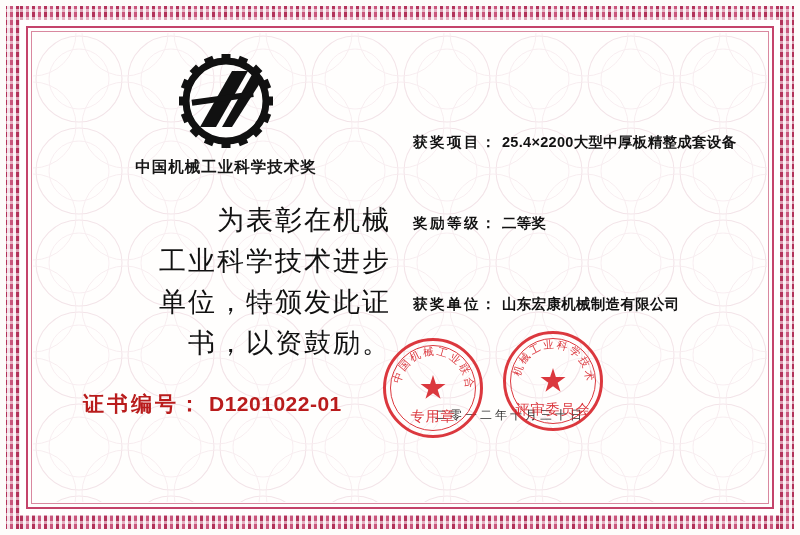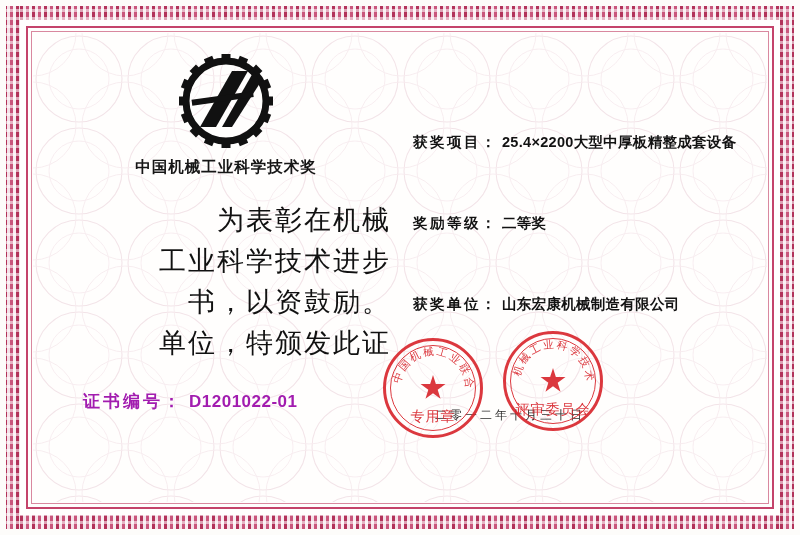--- a/index.html
+++ b/index.html
@@ -105,22 +105,22 @@
     text-align: right;
     letter-spacing: 2px;
     font-family: "Liberation Serif", serif;
     padding-left: 6px;
   }
   .citation .indent { padding-left: 46px; }
 
   .cert-no {
     margin-top: 26px;
     padding-left: 22px;
-    font-size: 17px;
-    color: #a21caf;
+    font-size: 21px;
+    color: #b91c1c;
     letter-spacing: 1px;
     font-family: "Liberation Sans", sans-serif;
   }
   .cert-no .label { font-weight: bold; letter-spacing: 3px; }
   .cert-no .value { font-weight: bold; letter-spacing: 0.5px; margin-left: 6px; }
 
   
   .right-col {
     position: absolute;
     left: 380px;
@@ -258,22 +258,22 @@
             </g>
           </g>
         </svg>
       </div>
 
       <div class="org-name">中国机械工业科学技术奖</div>
 
       <div class="citation">
         <div class="indent">为表彰在机械</div>
         <div>工业科学技术进步</div>
+        <div>单位，特颁发此证</div>
         <div>书，以资鼓励。</div>
-        <div>单位，特颁发此证</div>
       </div>
 
       <div class="cert-no">
         <span class="label">证书编号：</span><span class="value">D1201022-01</span>
       </div>
     </div>
 
     <div class="right-col">
       <div class="field">
         <span class="flabel">获奖项目：</span><span class="fvalue">25.4×2200大型中厚板精整成套设备</span>

